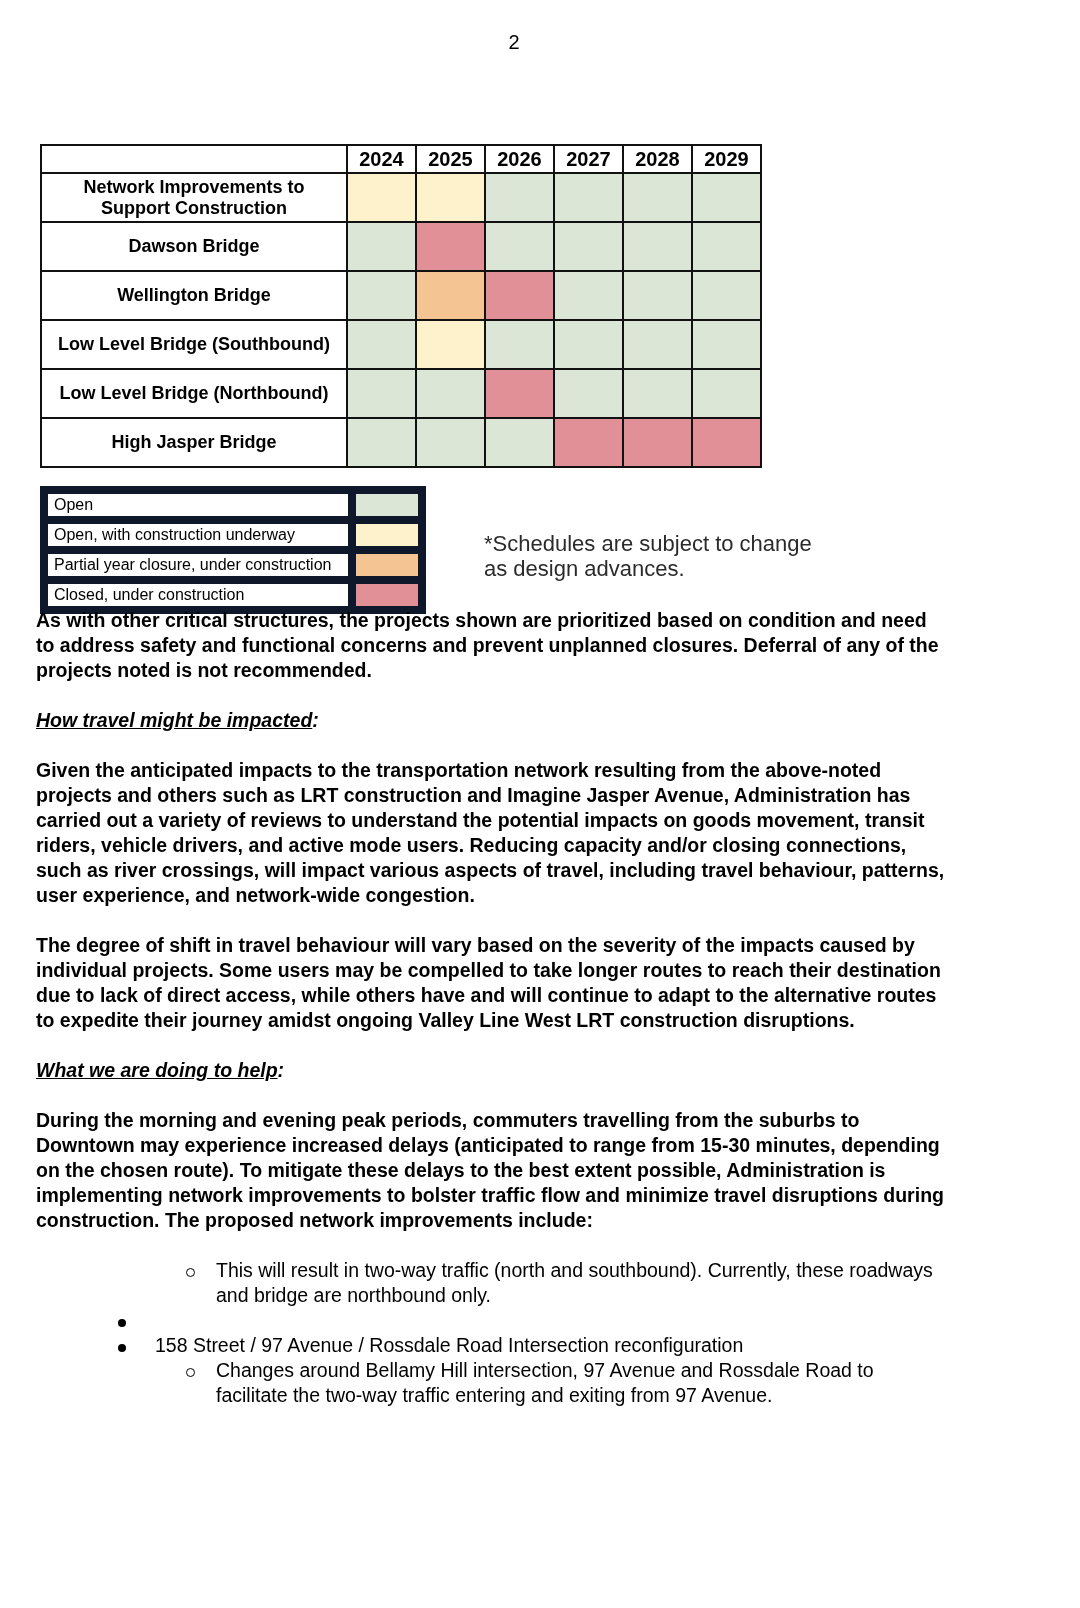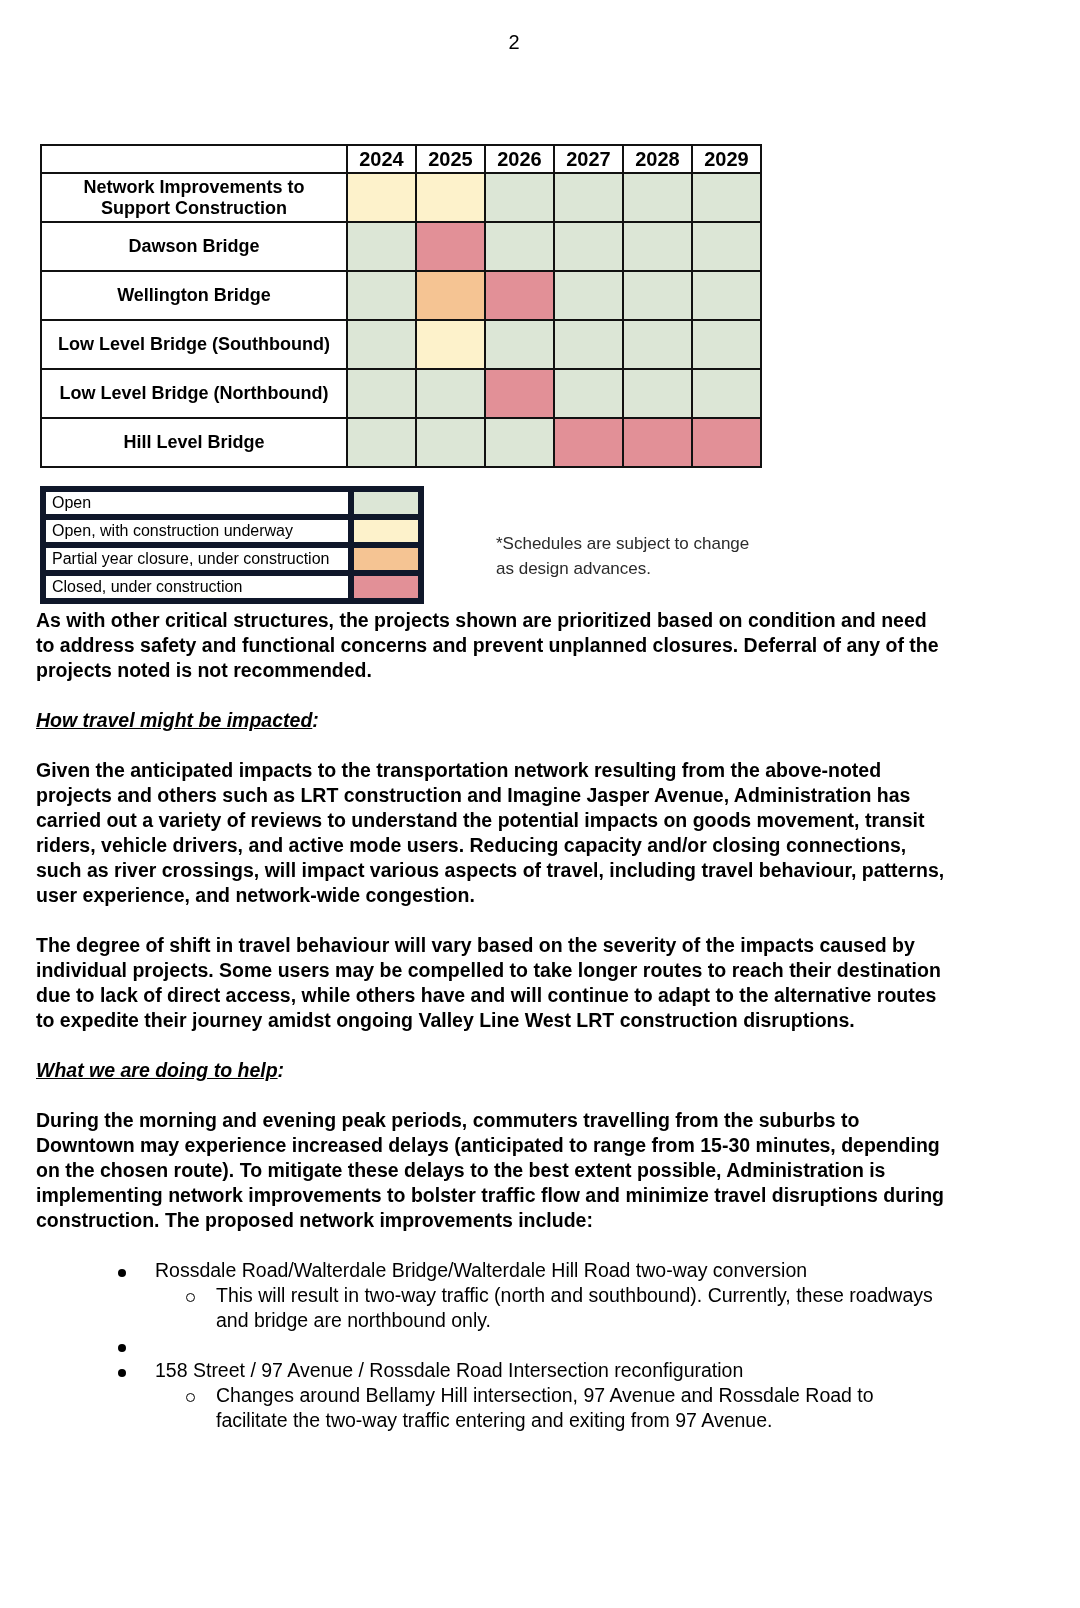--- a/index.html
+++ b/index.html
@@ -25,31 +25,31 @@
     height:47px; font-size:18px; font-weight:bold; text-align:center;
     vertical-align:middle; background:#fff; padding:0 10px; line-height:21px;
   }
   .schedule-table tbody td { height:47px; }
 
   
   .legend-table {
     position:absolute; left:40px; top:486px;
     border-collapse:collapse; table-layout:fixed;
   }
-  .legend-table td { border:6px solid #0f172a; padding:0; }
+  .legend-table td { border:8px solid #0f172a; padding:0; }
   .legend-table .legend-label-col { width:308px; }
   .legend-table .legend-swatch-col { width:70px; }
   .legend-table td.lbl {
     height:22px; font-size:16px; padding:0 0 0 6px; background:#fff;
     vertical-align:middle; line-height:18px;
   }
 
   .schedule-note {
-    position:absolute; left:496px; top:531px;
-    font-size:17px; line-height:25px; color:#2b2b2b;
+    position:absolute; left:484px; top:531px;
+    font-size:22px; line-height:25px; color:#2b2b2b;
   }
 
   
   .body-text {
     position:absolute; left:36px; top:608px; width:910px;
     font-size:19.5px; line-height:25px;
   }
   .body-text p { margin:0 0 25px 0;font-weight:bold; }
   .sec-heading { font-style:italic; margin:0; }
   .sec-heading .u { text-decoration:underline; }
@@ -131,21 +131,21 @@
         <tr>
           <th>Low Level Bridge (Northbound)</th>
           <td style="background: rgb(220, 230, 214);"></td>
           <td style="background: rgb(220, 230, 214);"></td>
           <td style="background: rgb(226, 144, 151);"></td>
           <td style="background: rgb(220, 230, 214);"></td>
           <td style="background: rgb(220, 230, 214);"></td>
           <td style="background: rgb(220, 230, 214);"></td>
         </tr>
         <tr>
-          <th>Hill Level Bridge</th>
+          <th>High Jasper Bridge</th>
           <td style="background: rgb(220, 230, 214);"></td>
           <td style="background: rgb(220, 230, 214);"></td>
           <td style="background: rgb(220, 230, 214);"></td>
           <td style="background: rgb(226, 144, 151);"></td>
           <td style="background: rgb(226, 144, 151);"></td>
           <td style="background: rgb(226, 144, 151);"></td>
         </tr>
       </tbody>
   </table>
 
@@ -184,24 +184,20 @@
 
     <p class="sec-heading"><span class="u">How travel might be impacted</span><span>:</span></p>
     <p>Given the anticipated impacts to the transportation network resulting from the above-noted projects and others such as LRT construction and Imagine Jasper Avenue, Administration has carried out a variety of reviews to understand the potential impacts on goods movement, transit riders, vehicle drivers, and active mode users. Reducing capacity and/or closing connections, such as river crossings, will impact various aspects of travel, including travel behaviour, patterns, user experience, and network-wide congestion.</p>
 
     <p>The degree of shift in travel behaviour will vary based on the severity of the impacts caused by individual projects. Some users may be compelled to take longer routes to reach their destination due to lack of direct access, while others have and will continue to adapt to the alternative routes to expedite their journey amidst ongoing Valley Line West LRT construction disruptions.</p>
 
     <p class="sec-heading"><span class="u">What we are doing to help</span><span>:</span></p>
     <p style="margin-bottom:0">During the morning and evening peak periods, commuters travelling from the suburbs to Downtown may experience increased delays (anticipated to range from 15-30 minutes, depending on the chosen route). To mitigate these delays to the best extent possible, Administration is implementing network improvements to bolster traffic flow and minimize travel disruptions during construction. The proposed network improvements include:</p>
 
     <div class="bullet-list">
-        <div class="li1">
-          <span class="marker-cell"><span class="dot"></span></span>
-          <span class="li-text">Rossdale Road/Walterdale Bridge/Walterdale Hill Road two-way conversion</span>
-        </div>
         <div class="li2">
           <span class="marker-cell"><span class="circ"></span></span>
           <span class="li-text">This will result in two-way traffic (north and southbound). Currently, these roadways and bridge are northbound only.</span>
         </div>
         <div class="li1">
           <span class="marker-cell"><span class="dot"></span></span>
         </div>
         <div class="li1">
           <span class="marker-cell"><span class="dot"></span></span>
           <span class="li-text">158 Street / 97 Avenue / Rossdale Road Intersection reconfiguration</span>

